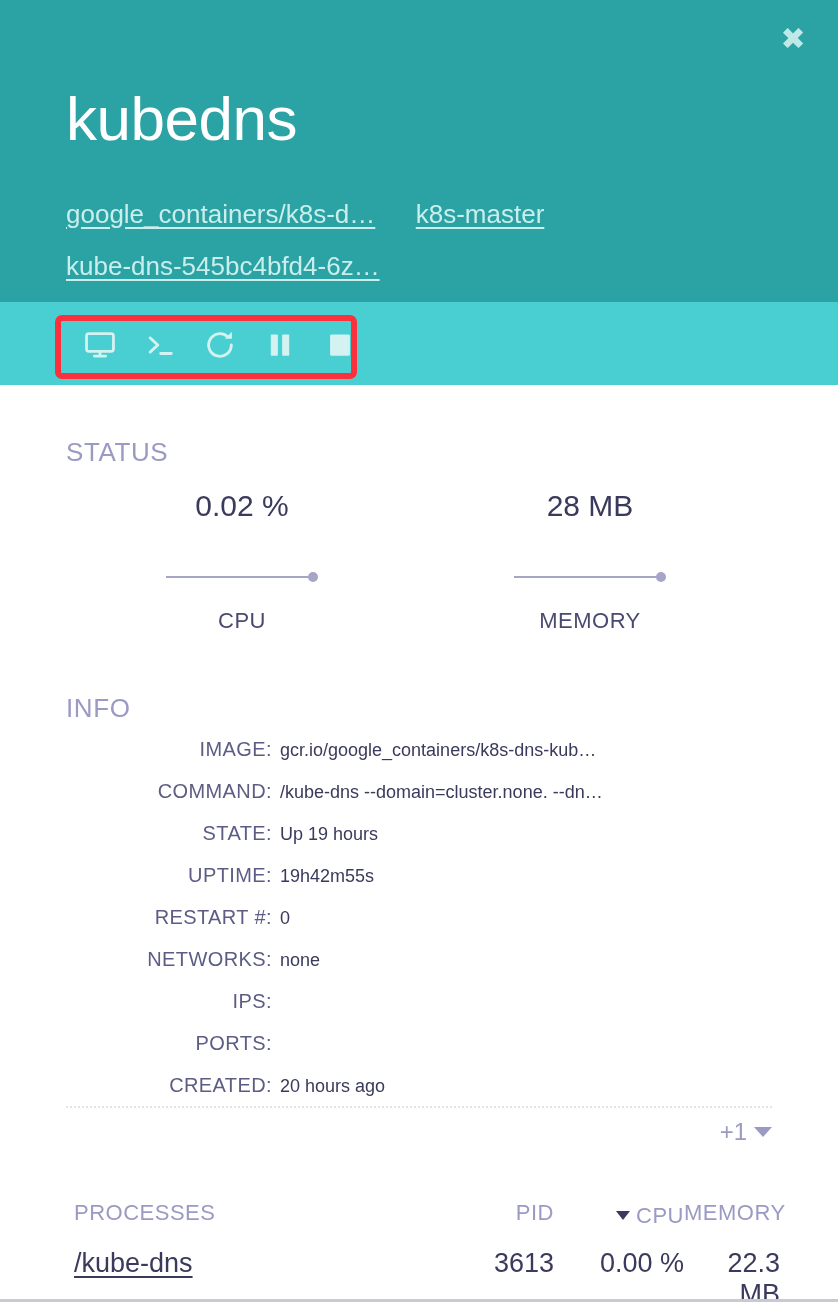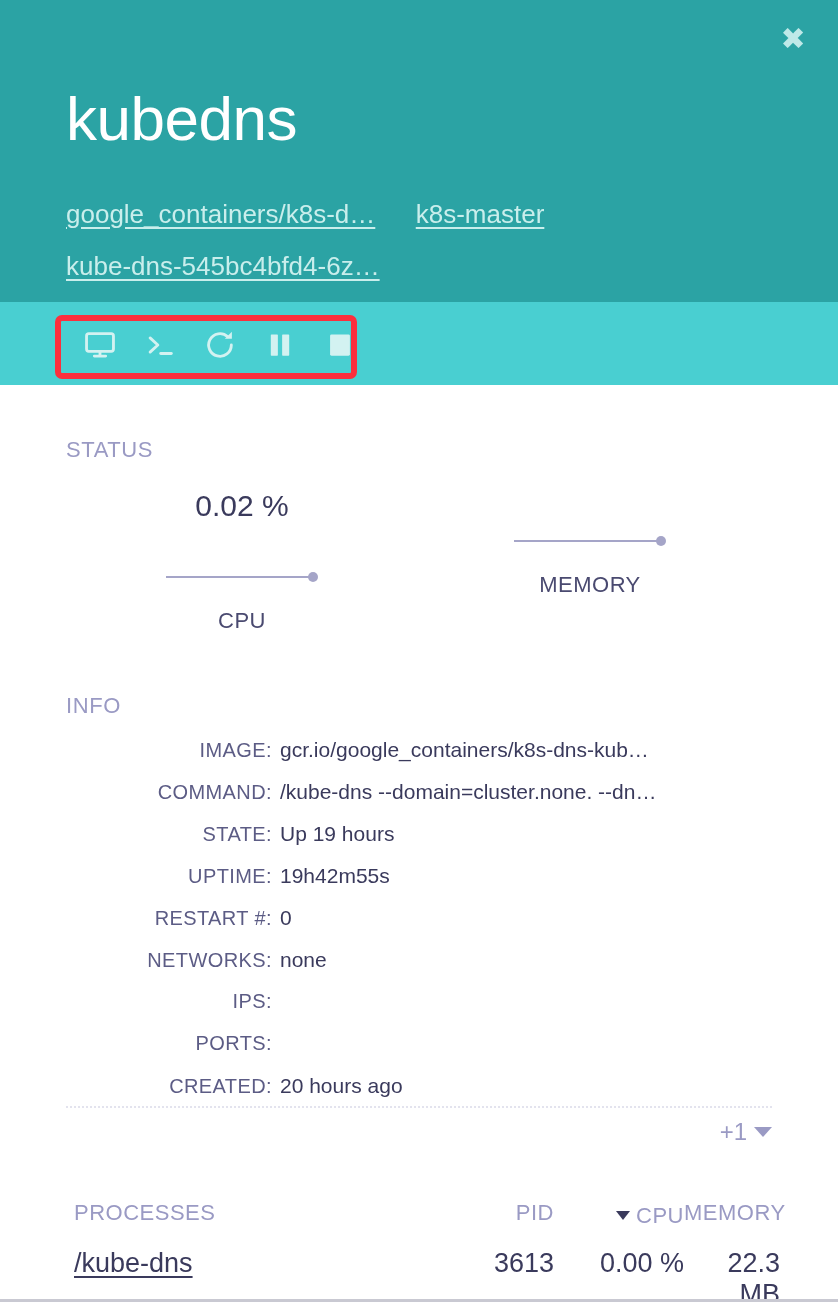--- a/index.html
+++ b/index.html
@@ -78,21 +78,21 @@
     width:60px; height:46px;
     display:flex; align-items:center; justify-content:center;
     cursor:pointer;
   }
   .tool-btn svg { display:block; }
 
   
   .section-label {
     position:absolute;
     color:#9a9ac4;
-    font-size:22px;
+    font-size:26px;
     letter-spacing:0.6px;
   }
   #status-label { left:66px; top:437px; }
   #info-label   { left:66px; top:693px; }
 
   
   .metrics { position:absolute; left:0; top:488px; width:838px; }
   .metric {
     position:absolute; top:0;
     width:280px; text-align:center;
@@ -142,21 +142,21 @@
     text-align:right;
     color:#5c5c85;
     font-size:20px;
     letter-spacing:0.4px;
     padding-right:0;
   }
   .info-val {
     flex:1;
     padding-left:8px;
     color:#3a3a5c;
-    font-size:21px;
+    font-size:18px;
     white-space:nowrap;
     overflow:hidden;
   }
 
   .dotted-divider {
     position:absolute; left:66px; top:1106px;
     width:706px; height:2px;
     border-top:2px dotted #e3e3ee;
   }
   .more-toggle {
@@ -292,20 +292,21 @@
     <div class="metric" id="metric-cpu">
       <div class="metric-value">0.02 %</div>
       <div class="metric-spark">
         <div class="line"></div>
         <div class="dot"></div>
       </div>
       <div class="metric-name">CPU</div>
     </div>
 
     <div class="metric" id="metric-mem">
+      <div class="metric-value">28 MB</div>
       <div class="metric-spark">
         <div class="line"></div>
         <div class="dot"></div>
       </div>
       <div class="metric-name">MEMORY</div>
     </div>
   </div>
 
   <div class="section-label" id="info-label">INFO</div>
 

